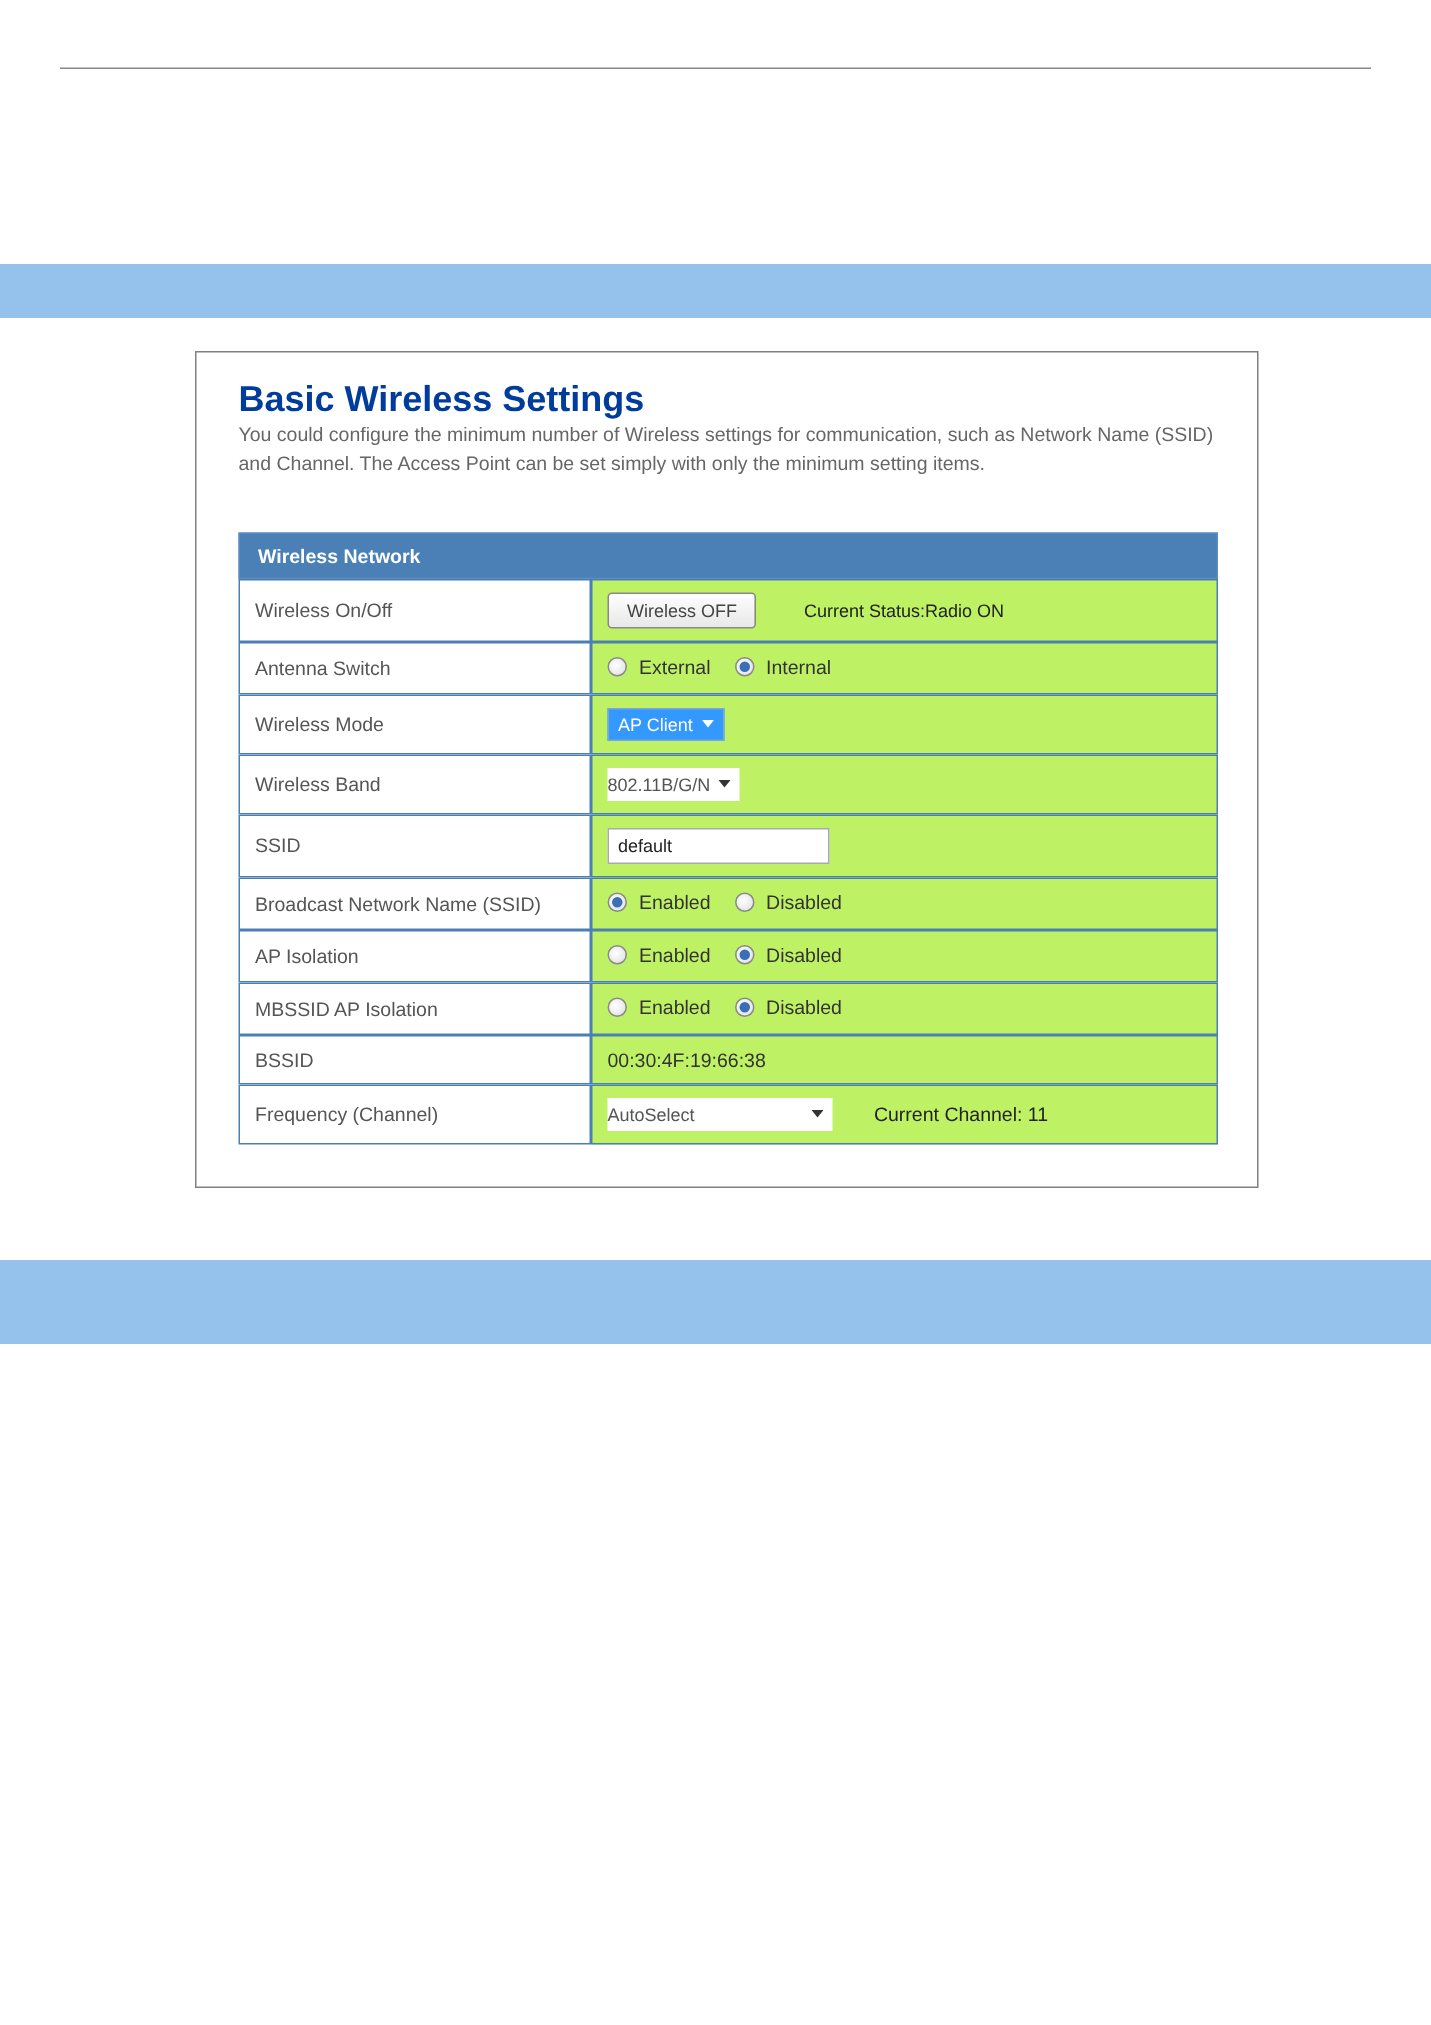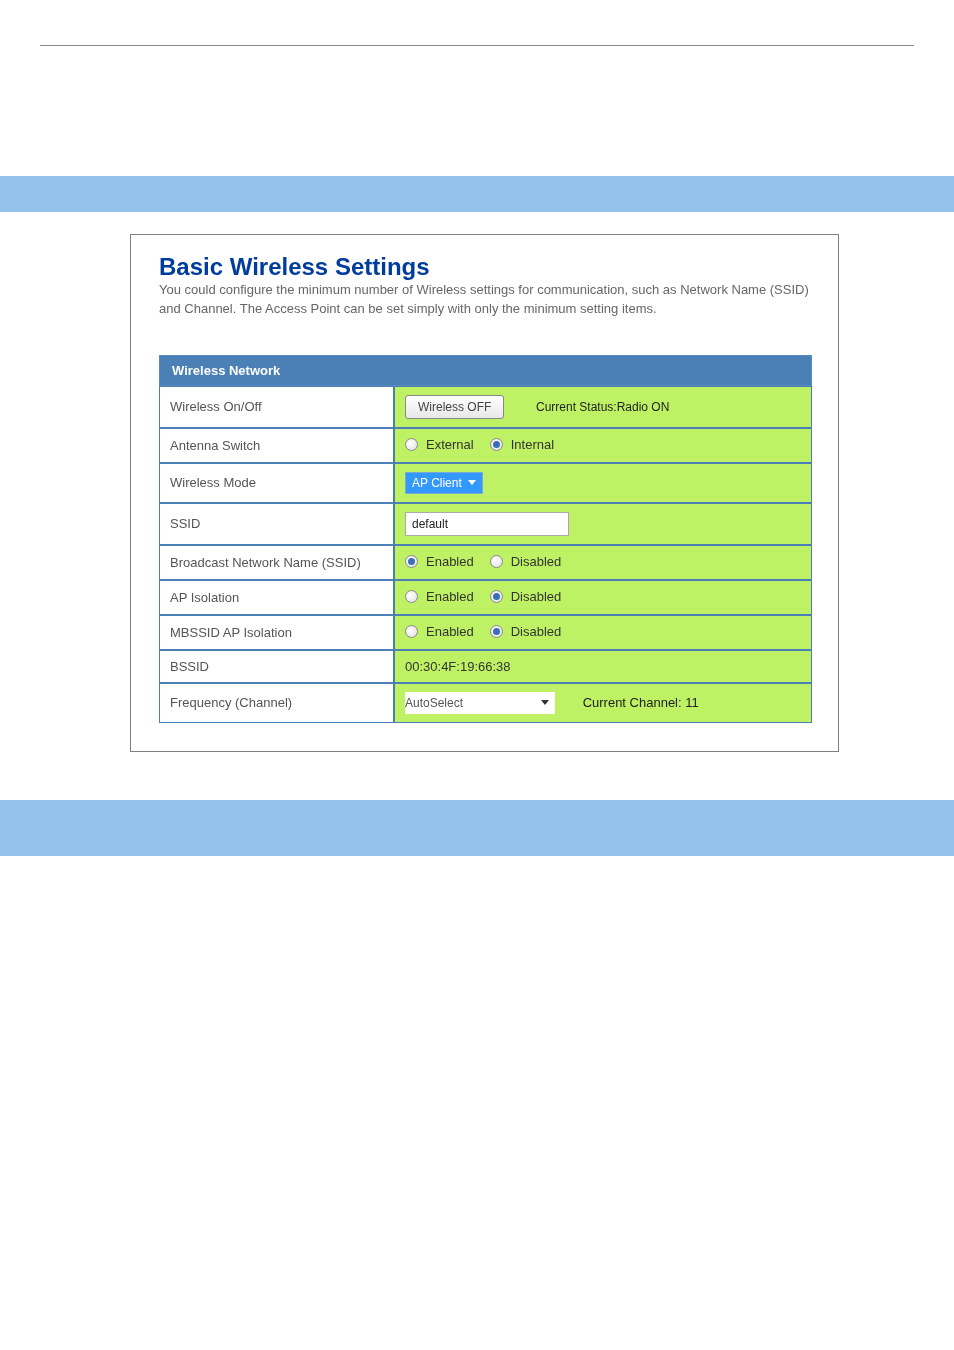--- a/index.html
+++ b/index.html
@@ -159,21 +159,21 @@
       margin-left: auto;
     }
     .select.channel {
       min-width: 150px;
       justify-content: space-between;
     }
     .input-text {
       border: 1px solid #aaa;
       padding: 3px 6px;
       font-size: 12px;
-      width: 164px;
+      width: 148px;
       height: 24px;
       color: #222;
     }
     .value-plain {
       font-size: 13px;
       color: #333333;
     }
     .channel-text {
       margin-left: 24px;
       font-size: 13px;
@@ -218,20 +218,29 @@
         <tr>
           <td class="label-cell">Wireless Mode</td>
           <td class="value-cell">
             <span class="select highlight">
               <span>AP Client</span>
               <span class="caret"></span>
             </span>
           </td>
         </tr>
         <tr>
+          <td class="label-cell">Wireless Band</td>
+          <td class="value-cell">
+            <span class="select" style="border:none;padding-left:0;">
+              <span>802.11B/G/N</span>
+              <span class="caret"></span>
+            </span>
+          </td>
+        </tr>
+        <tr>
           <td class="label-cell">SSID</td>
           <td class="value-cell">
             <input type="text" class="input-text" value="default" style="">
           </td>
         </tr>
         <tr>
           <td class="label-cell">Broadcast Network Name (SSID)</td>
           <td class="value-cell">
             <span class="radio-group">
               <span class="radio checked"></span>

